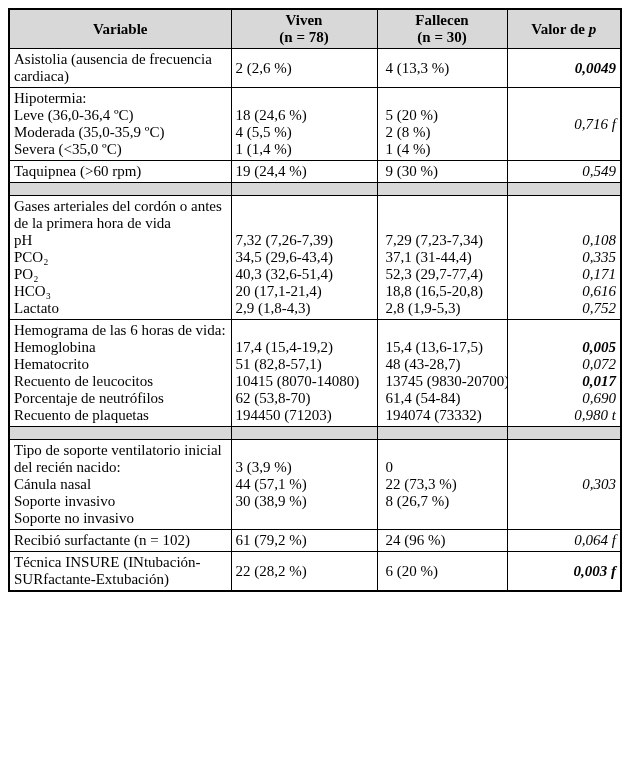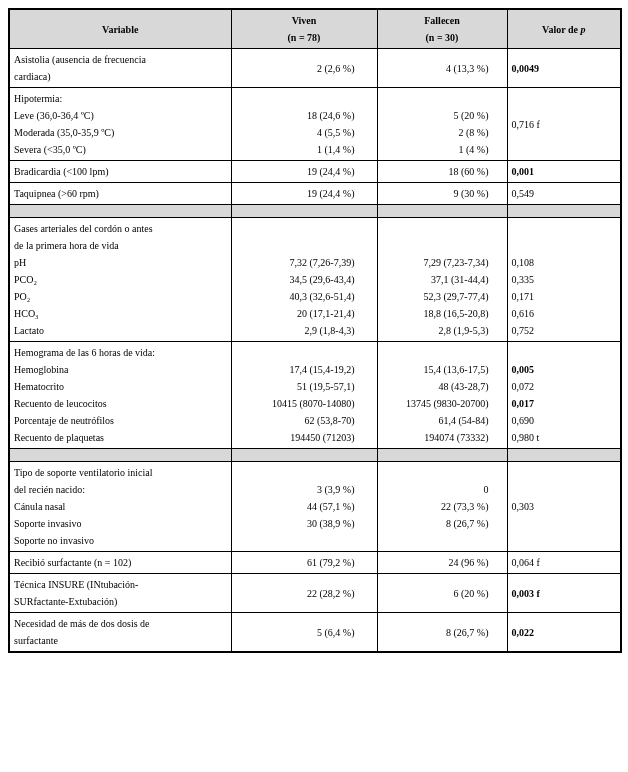--- a/index.html
+++ b/index.html
@@ -16,43 +16,43 @@
     color:#000;
   }
   .page{
     box-sizing:border-box;
     padding:8px;
   }
   table.results{
     border-collapse:collapse;
     table-layout:fixed;
     width:612px;
-    font-size:10px;
+    font-size:15px;
     border:2px solid var(--border-color);
   }
   table.results th,
   table.results td{
     border:1px solid var(--border-color);
     padding:2px 4px;
     line-height:17px;
     overflow:hidden;
   }
   col.c1{width:222px;}
   col.c2{width:146px;}
   col.c3{width:130px;}
   col.c4{width:114px;}
   thead th{
     background:var(--header-bg);
     font-weight:bold;
     text-align:center;
     vertical-align:middle;
   }
   td.c-left{text-align:left; padding-left:6px;}
-  td.c-right{text-align:right;}
-  td.c-center{text-align:left;}
+  td.c-right{}
+  td.c-center{text-align:right;font-style:italic;}
   td:nth-child(2).c-right{padding-right:22px;}
   td:nth-child(3).c-right{padding-right:18px;padding-left:8px;}
   td.v-top{vertical-align:top;}
   td.v-mid{vertical-align:middle;}
   .ln{white-space:nowrap;}
   .ln.b{font-weight:bold;}
   tr.sep td{
     background:var(--header-bg);
     height:12px;
     padding:0;
@@ -123,34 +123,20 @@
             <div class="ln">5 (20 %)</div>
             <div class="ln">2 (8 %)</div>
             <div class="ln">1 (4 %)</div>
           </td>
           <td class="c-center v-mid">
             <div class="ln">0,716 f</div>
           </td>
         </tr>
         <tr>
           <td class="c-left v-top">
-            <div class="ln">Bradicardia (&lt;100 lpm)</div>
-          </td>
-          <td class="c-right v-mid">
-            <div class="ln">19 (24,4 %)</div>
-          </td>
-          <td class="c-right v-mid">
-            <div class="ln">18 (60 %)</div>
-          </td>
-          <td class="c-center v-mid">
-            <div class="ln b">0,001</div>
-          </td>
-        </tr>
-        <tr>
-          <td class="c-left v-top">
             <div class="ln">Taquipnea (&gt;60 rpm)</div>
           </td>
           <td class="c-right v-mid">
             <div class="ln">19 (24,4 %)</div>
           </td>
           <td class="c-right v-mid">
             <div class="ln">9 (30 %)</div>
           </td>
           <td class="c-center v-mid">
             <div class="ln">0,549</div>
@@ -205,21 +191,21 @@
             <div class="ln">Hemograma de las 6 horas de vida:</div>
             <div class="ln">Hemoglobina</div>
             <div class="ln">Hematocrito</div>
             <div class="ln">Recuento de leucocitos</div>
             <div class="ln">Porcentaje de neutrófilos</div>
             <div class="ln">Recuento de plaquetas</div>
           </td>
           <td class="c-right v-top">
             <div class="ln">&nbsp;</div>
             <div class="ln">17,4 (15,4-19,2)</div>
-            <div class="ln">51 (19,5-57,1)</div>
+            <div class="ln">51 (82,8-57,1)</div>
             <div class="ln">10415 (8070-14080)</div>
             <div class="ln">62 (53,8-70)</div>
             <div class="ln">194450 (71203)</div>
           </td>
           <td class="c-right v-top">
             <div class="ln">&nbsp;</div>
             <div class="ln">15,4 (13,6-17,5)</div>
             <div class="ln">48 (43-28,7)</div>
             <div class="ln">13745 (9830-20700)</div>
             <div class="ln">61,4 (54-84)</div>
@@ -286,30 +272,15 @@
           <td class="c-right v-mid">
             <div class="ln">22 (28,2 %)</div>
           </td>
           <td class="c-right v-mid">
             <div class="ln">6 (20 %)</div>
           </td>
           <td class="c-center v-mid">
             <div class="ln b">0,003 f</div>
           </td>
         </tr>
-        <tr>
-          <td class="c-left v-top">
-            <div class="ln">Necesidad de más de dos dosis de</div>
-            <div class="ln">surfactante</div>
-          </td>
-          <td class="c-right v-mid">
-            <div class="ln">5 (6,4 %)</div>
-          </td>
-          <td class="c-right v-mid">
-            <div class="ln">8 (26,7 %)</div>
-          </td>
-          <td class="c-center v-mid">
-            <div class="ln b">0,022</div>
-          </td>
-        </tr>
       </tbody>
   </table>
 </div>
 
 </body></html>

